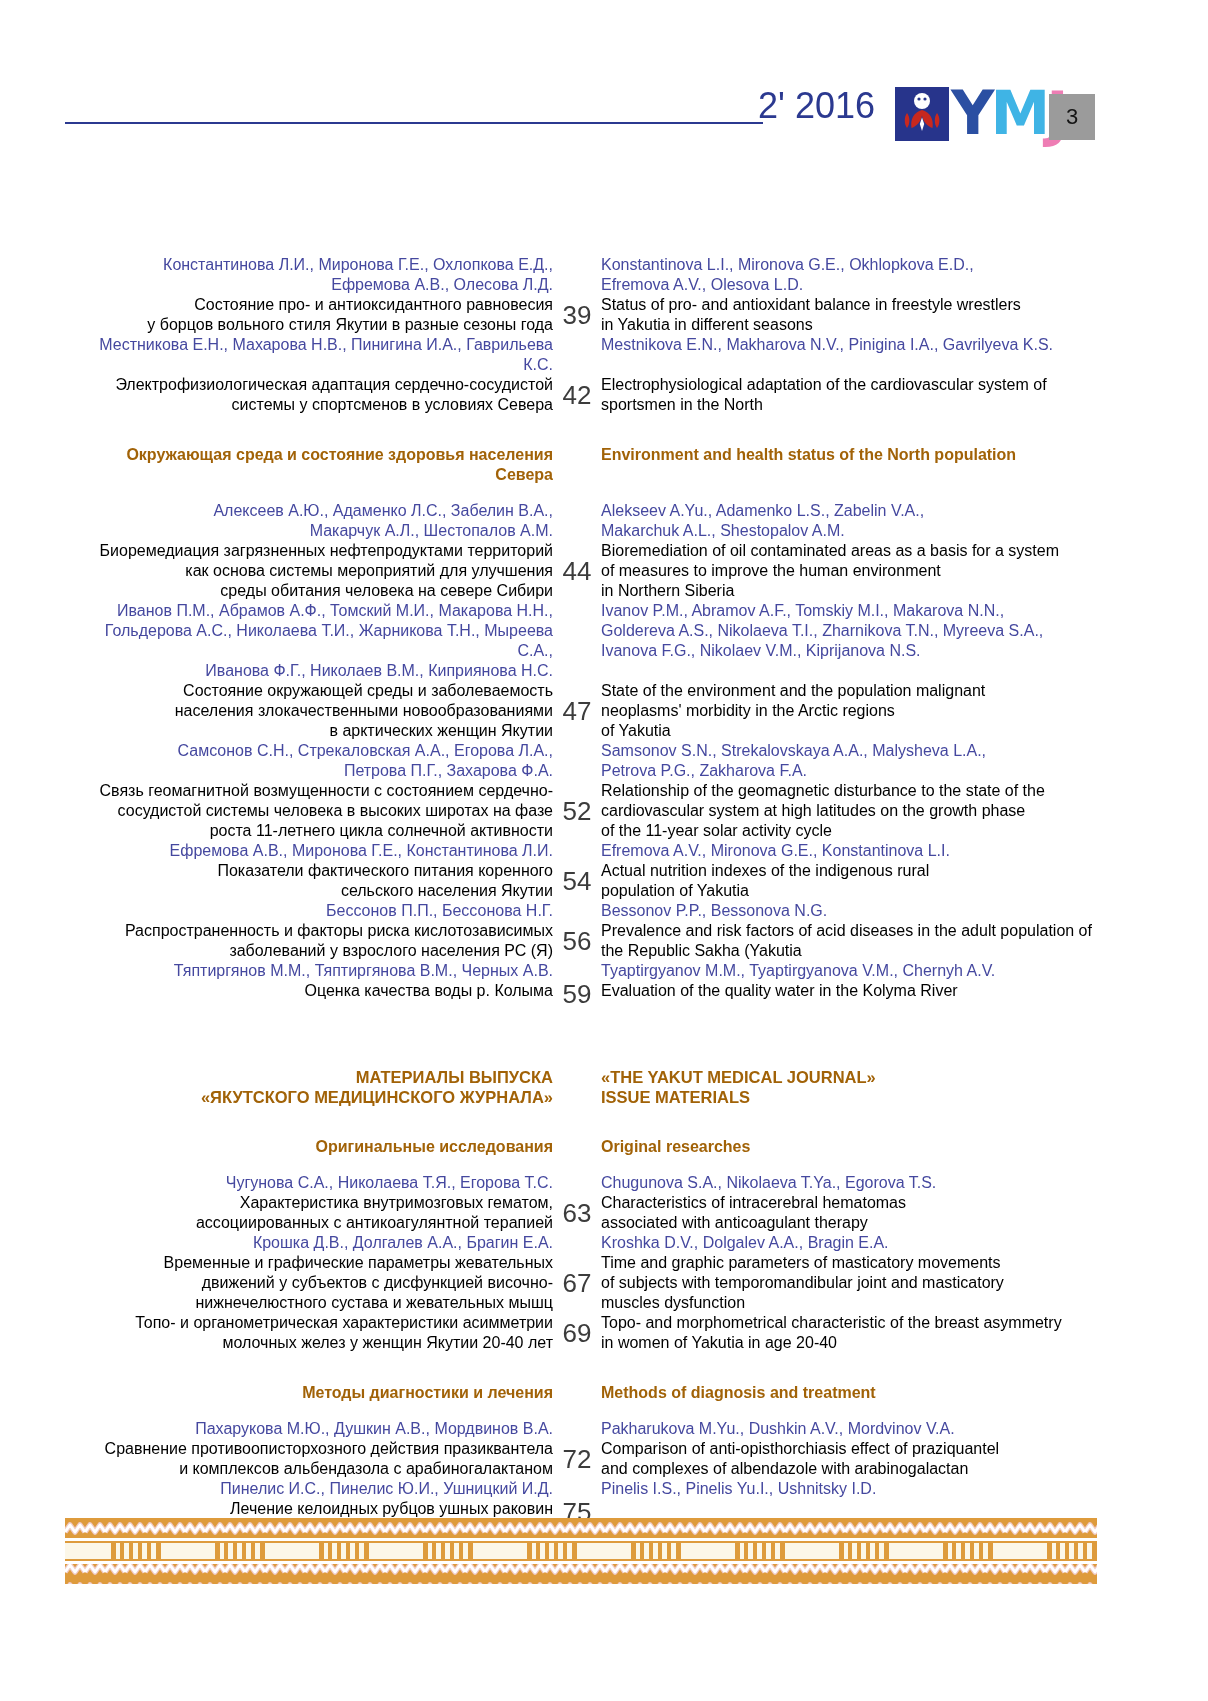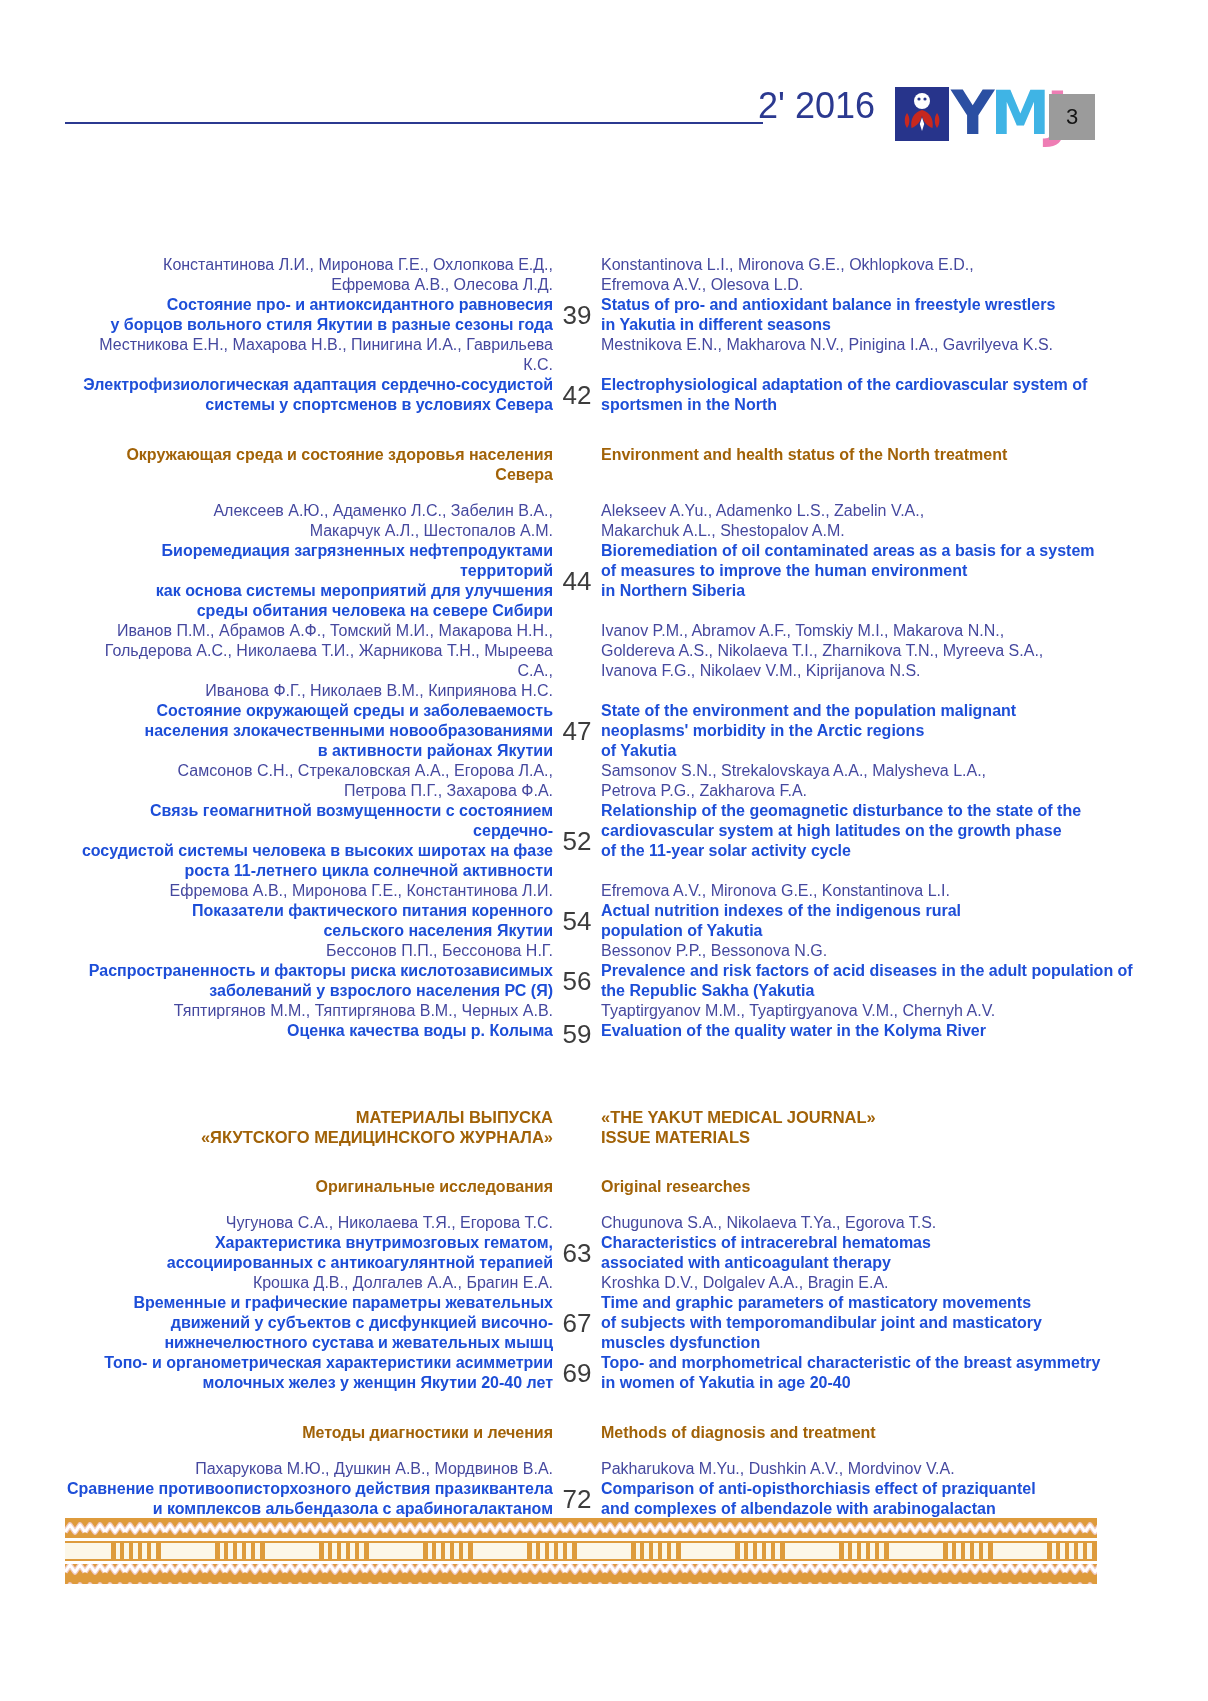--- a/index.html
+++ b/index.html
@@ -22,21 +22,21 @@
   .pagebox{position:absolute;left:1049px;top:94px;width:46px;height:46px;background:#9B9B9B;
            display:flex;align-items:center;justify-content:center;font-size:22px;color:#141414;}
 
   
   .toc{position:absolute;left:66px;top:255px;width:1076px;font-size:16px;line-height:20px;}
   .row,.secrow{display:grid;grid-template-columns:487px 48px auto;}
   .cell{white-space:pre-line;}
   .ru{text-align:right;}
   .en{text-align:left;}
   .authors{color:#45489F;}
-  .title{color:#1d4ed8;font-weight:bold;}
+  .title{color:#000000;}
   .pagenum{display:flex;align-items:center;justify-content:center;
            font-size:26px;color:#3C3C3C;line-height:1;}
   .secrow{margin:30px 0 16px;}
   .secrow .sec{font-weight:bold;color:#a16207;}
   .secrow.major{margin-top:60px;margin-bottom:28px;}
   .secrow.major .sec{font-size:16.5px;}
 
   
   .ornament{position:absolute;left:65px;top:1518px;width:1032px;height:66px;}
 </style>
@@ -98,21 +98,21 @@
           <div class="cell ru title">Электрофизиологическая адаптация сердечно-сосудистой
 системы у спортсменов в условиях Севера</div>
           <div class="cell mid pagenum">42</div>
           <div class="cell en title">Electrophysiological adaptation of the cardiovascular system of
 sportsmen in the North</div>
         </div>
       </div>
       <div class="secrow">
         <div class="cell ru sec">Окружающая среда и состояние здоровья населения Севера</div>
         <div class="cell mid"></div>
-        <div class="cell en sec">Environment and health status of the North treatment</div>
+        <div class="cell en sec">Environment and health status of the North population</div>
       </div>
       <div class="entry">
         <div class="row">
           <div class="cell ru authors">Алексеев А.Ю., Адаменко Л.С., Забелин В.А.,
 Макарчук А.Л., Шестопалов А.М.</div>
           <div class="cell mid"></div>
           <div class="cell en authors">Alekseev A.Yu., Adamenko L.S., Zabelin V.A.,
 Makarchuk A.L., Shestopalov A.M.</div>
         </div>
         <div class="row">
@@ -131,21 +131,21 @@
 Гольдерова А.С., Николаева Т.И., Жарникова Т.Н., Мыреева С.А.,
 Иванова Ф.Г., Николаев В.М., Киприянова Н.С.</div>
           <div class="cell mid"></div>
           <div class="cell en authors">Ivanov P.M., Abramov A.F., Tomskiy M.I., Makarova N.N.,
 Goldereva A.S., Nikolaeva T.I., Zharnikova T.N., Myreeva S.A.,
 Ivanova F.G., Nikolaev V.M., Kiprijanova N.S.</div>
         </div>
         <div class="row">
           <div class="cell ru title">Состояние окружающей среды и заболеваемость
 населения злокачественными новообразованиями
-в активности районах Якутии</div>
+в арктических женщин Якутии</div>
           <div class="cell mid pagenum">47</div>
           <div class="cell en title">State of the environment and the population malignant
 neoplasms' morbidity in the Arctic regions
 of Yakutia</div>
         </div>
       </div>
       <div class="entry">
         <div class="row">
           <div class="cell ru authors">Самсонов С.Н., Стрекаловская А.А., Егорова Л.А.,
 Петрова П.Г., Захарова Ф.А.</div>

